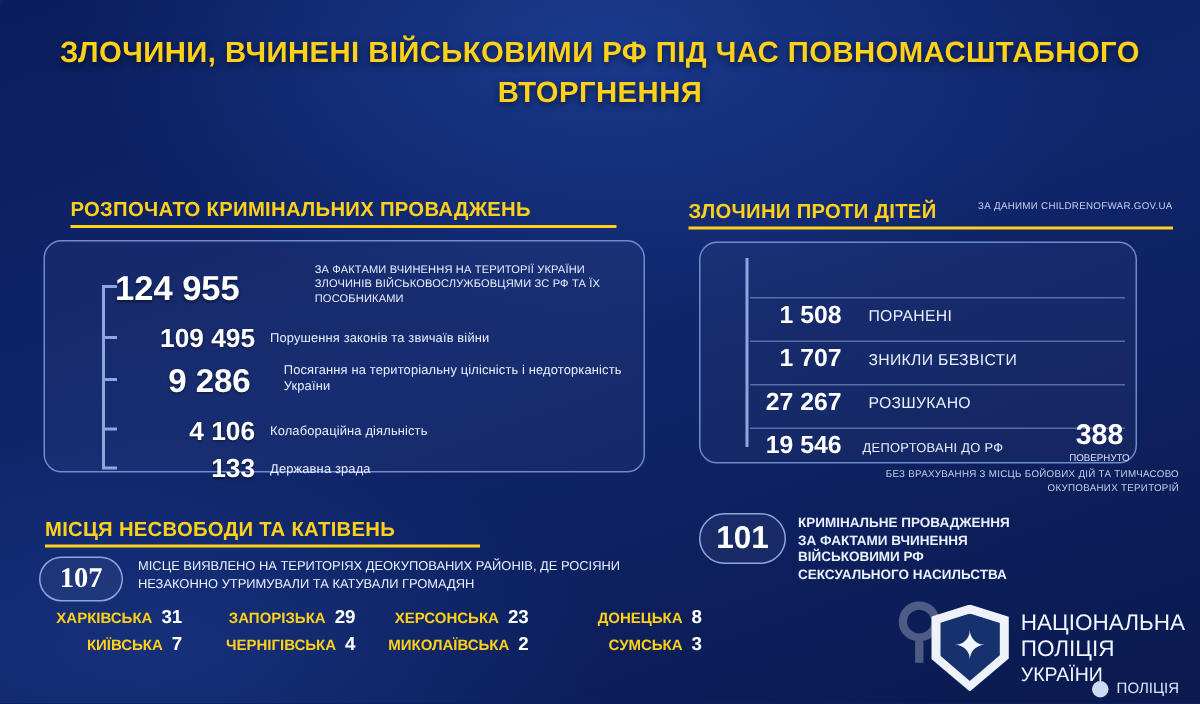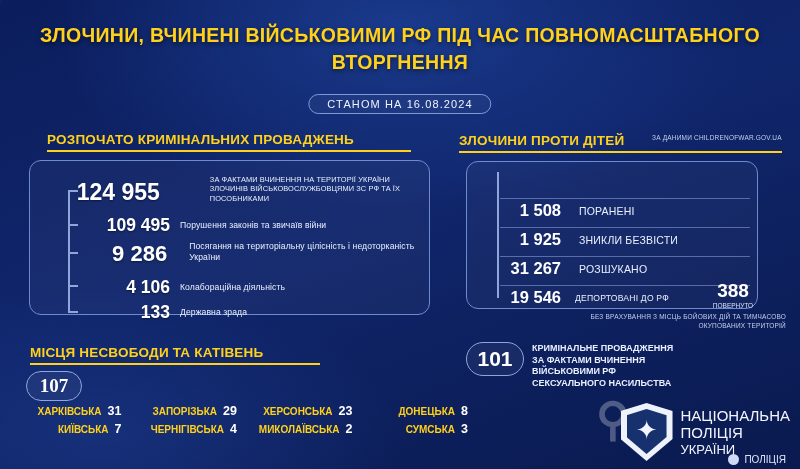--- a/index.html
+++ b/index.html
@@ -124,21 +124,20 @@
     left:596px; top:392px;
   }
 </style>
 </head>
 <body>
 
 <div class="wrap">
   <div class="bg"></div>
 
   <div class="title">ЗЛОЧИНИ, ВЧИНЕНІ ВІЙСЬКОВИМИ РФ ПІД ЧАС ПОВНОМАСШТАБНОГО ВТОРГНЕННЯ</div>
-  <div class="date-pill">СТАНОМ НА 16.08.2024</div>
 
   <div class="sec-head underline" style="left:47px; top:132px; width:364px;">РОЗПОЧАТО КРИМІНАЛЬНИХ ПРОВАДЖЕНЬ</div>
 
   <div class="panel" style="left:29px; top:160px; width:401px; height:155px;"></div>
 
   <div class="vline" style="left:68px; top:190px; height:122px;"></div>
   <div class="tick" style="left:68px; top:190px; width:10px;"></div>
   <div class="tick" style="left:68px; top:224px; width:10px;"></div>
   <div class="tick" style="left:68px; top:252px; width:10px;"></div>
   <div class="tick" style="left:68px; top:285px; width:10px;"></div>
@@ -179,47 +178,48 @@
 
   <div class="divider" style="left:500px; top:198px; width:250px;"></div>
 
   <div class="crow" style="left:487px; top:201px; width:270px;">
     <div class="cnum">1 508</div>
     <div class="clbl">Поранені</div>
   </div>
   <div class="divider" style="left:500px; top:227px; width:250px;"></div>
 
   <div class="crow" style="left:487px; top:230px; width:270px;">
-    <div class="cnum">1 925</div>
+    <div class="cnum">1 707</div>
     <div class="clbl">Зникли безвісти</div>
   </div>
   <div class="divider" style="left:500px; top:256px; width:250px;"></div>
 
   <div class="crow" style="left:487px; top:259px; width:270px;">
-    <div class="cnum">31 267</div>
+    <div class="cnum">27 267</div>
     <div class="clbl">Розшукано</div>
   </div>
   <div class="divider" style="left:500px; top:285px; width:250px;"></div>
 
   <div class="crow" style="left:487px; top:288px; width:200px;">
     <div class="cnum">19 546</div>
     <div class="clbl" style="font-size:8.6px; margin-left:14px;">Депортовані до РФ</div>
   </div>
 
   <div style="position:absolute; left:700px; top:280px; text-align:center; width:66px;">
     <div style="color:#fff; font-weight:bold; font-size:19px;">388</div>
     <div style="color:#d7e0f8; font-size:6.5px; text-transform:uppercase;">Повернуто</div>
   </div>
 
   <div class="sub-note" style="left:566px; top:313px; width:220px; text-align:right;">БЕЗ ВРАХУВАННЯ З МІСЦЬ БОЙОВИХ ДІЙ ТА ТИМЧАСОВО ОКУПОВАНИХ ТЕРИТОРІЙ</div>
 
   <div class="sec-head underline" style="left:30px; top:345px; width:290px;">МІСЦЯ НЕСВОБОДИ ТА КАТІВЕНЬ</div>
 
   <div class="badge" style="left:26px; top:371px; width:56px; height:30px; font-size:19px; border-radius:16px;font-family:Liberation Serif, serif;">107</div>
 
+  <div style="position:absolute; left:92px; top:372px; width:355px; color:#eaf0ff; font-size:8.6px; line-height:11.5px; text-transform:uppercase;">МІСЦЕ ВИЯВЛЕНО НА ТЕРИТОРІЯХ ДЕОКУПОВАНИХ РАЙОНІВ, ДЕ РОСІЯНИ НЕЗАКОННО УТРИМУВАЛИ ТА КАТУВАЛИ ГРОМАДЯН</div>
 
   <div class="regions">
     <div class="reg-grid">
       <div class="reg">
         <div class="reg-name">Харківська</div>
         <div class="reg-val">31</div>
       </div>
       <div class="reg">
         <div class="reg-name">Запорізька</div>
         <div class="reg-val">29</div>

